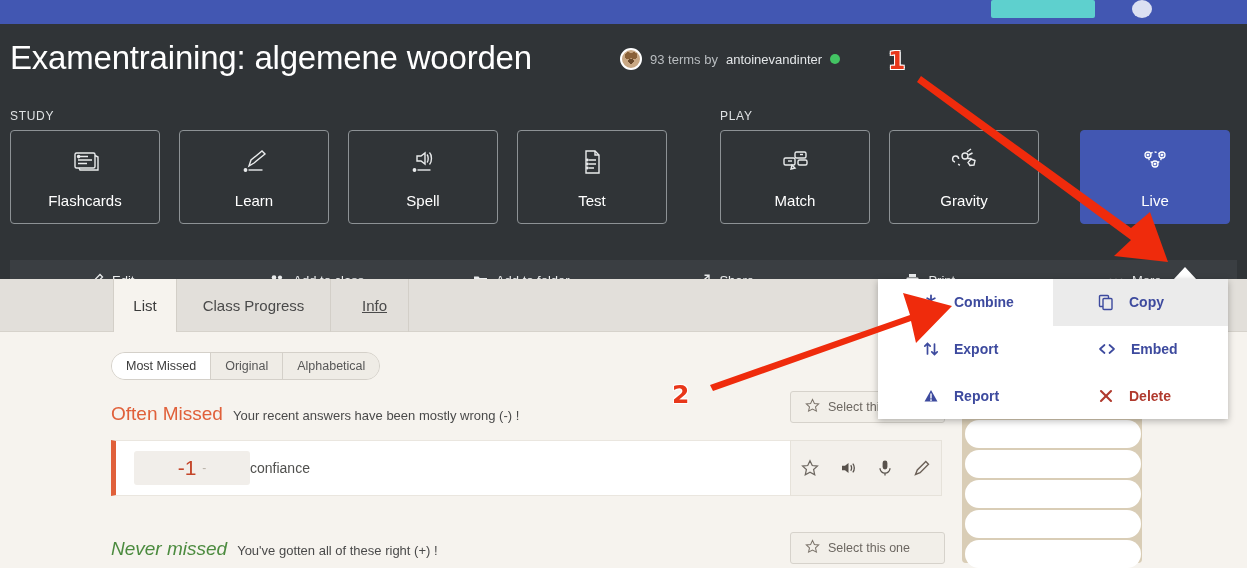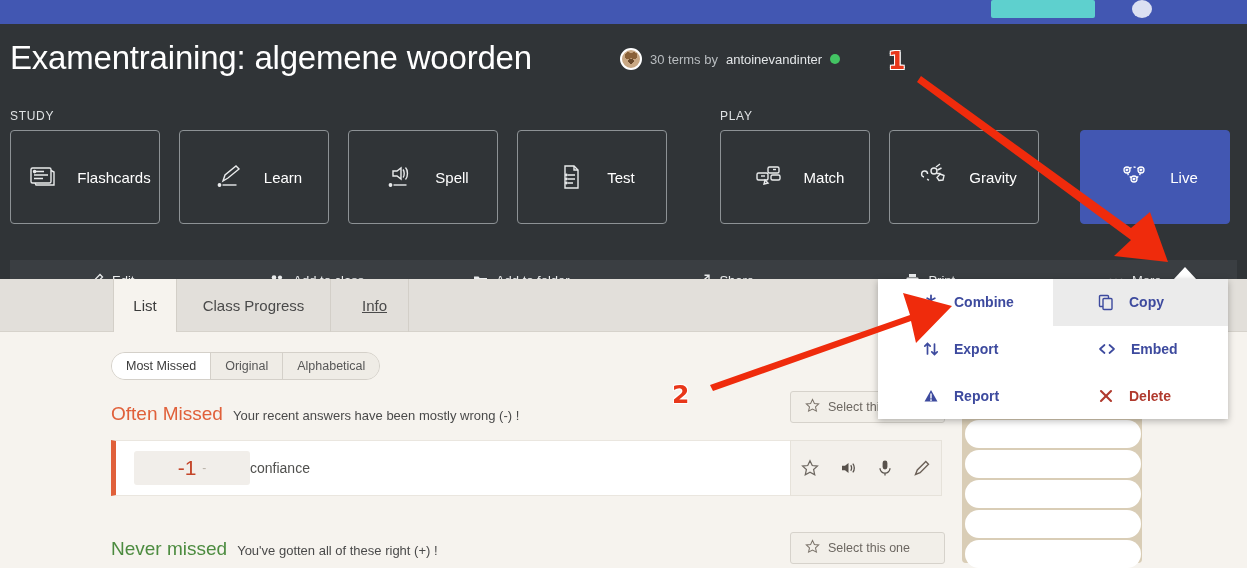--- a/index.html
+++ b/index.html
@@ -59,21 +59,21 @@
   .sec-label {
     position: absolute; font-size: 12px; color: #dfe2e4;
     letter-spacing: .7px; font-weight: 400;
   }
   .sec-study { left: 10px; top: 85px; }
   .sec-play  { left: 720px; top: 85px; }
   .mode-btn {
     position: absolute; width: 150px; height: 94px;
     border: 1px solid #8d9295; border-radius: 4px;
     background: transparent;
-    display: flex; flex-direction: row; align-items: center; justify-content: center;
+    display: flex; flex-direction: column; align-items: center; justify-content: center;
     gap: 14px; cursor: pointer;
   }
   .mode-btn.live { background: #4257b2; border-color: #4257b2; }
   .mode-label { font-size: 15px; color: #ffffff; }
   .mode-icon  { width: 44px; height: 32px; display: block; }
 
   
   .toolbar {
     position: absolute; left: 10px; top: 236px; width: 1227px; height: 40px;
     background: #3a3e42;
@@ -111,21 +111,21 @@
   .seg {
     padding: 6px 14px; font-size: 12.5px; color: #575757; cursor: pointer;
     border-right: 1px solid #d4d0c9; background: #efece6;
   }
   .seg:last-child { border-right: none; }
   .seg.active { background: #ffffff; color: #3a3a3a; }
 
   .grp-head { position: absolute; display: flex; align-items: baseline; gap: 10px; }
   .grp-title { font-size: 19px; }
   .grp-title.missed { color: #e0603a; }
-  .grp-title.never  { color: #4c8b3f; }
+  .grp-title.never  { color: #4c8b3f; font-style: italic; }
   .grp-sub { font-size: 13px; color: #4a4a4a; }
 
   .select-btn {
     position: absolute; width: 155px; height: 32px;
     border: 1px solid #d6d2cb; border-radius: 3px; background: #f2efe9;
     display: flex; align-items: center; gap: 8px; padding-left: 14px;
     font-size: 12.5px; color: #6c6761; cursor: pointer;
   }
 
   .term-row {
@@ -197,21 +197,21 @@
     <div class="topnav-cta"></div>
     <div class="topnav-avatar"></div>
   </div>
 
   <div class="darkhead">
 
     <div class="set-title">Examentraining: algemene woorden</div>
 
     <div class="byline">
       <span class="byline-avatar"></span>
-      <span>30 terms by</span>
+      <span>93 terms by</span>
       <span class="byline-user">antoinevandinter</span>
       <span class="byline-dot"></span>
     </div>
 
     <div class="sec-label sec-study">STUDY</div>
     <div class="sec-label sec-play">PLAY</div>
 
     <div class="mode-btn" style="left:10px;  top:106px;">
       <span class="mode-icon">
         <svg width="44" height="32" viewBox="0 0 44 32">

